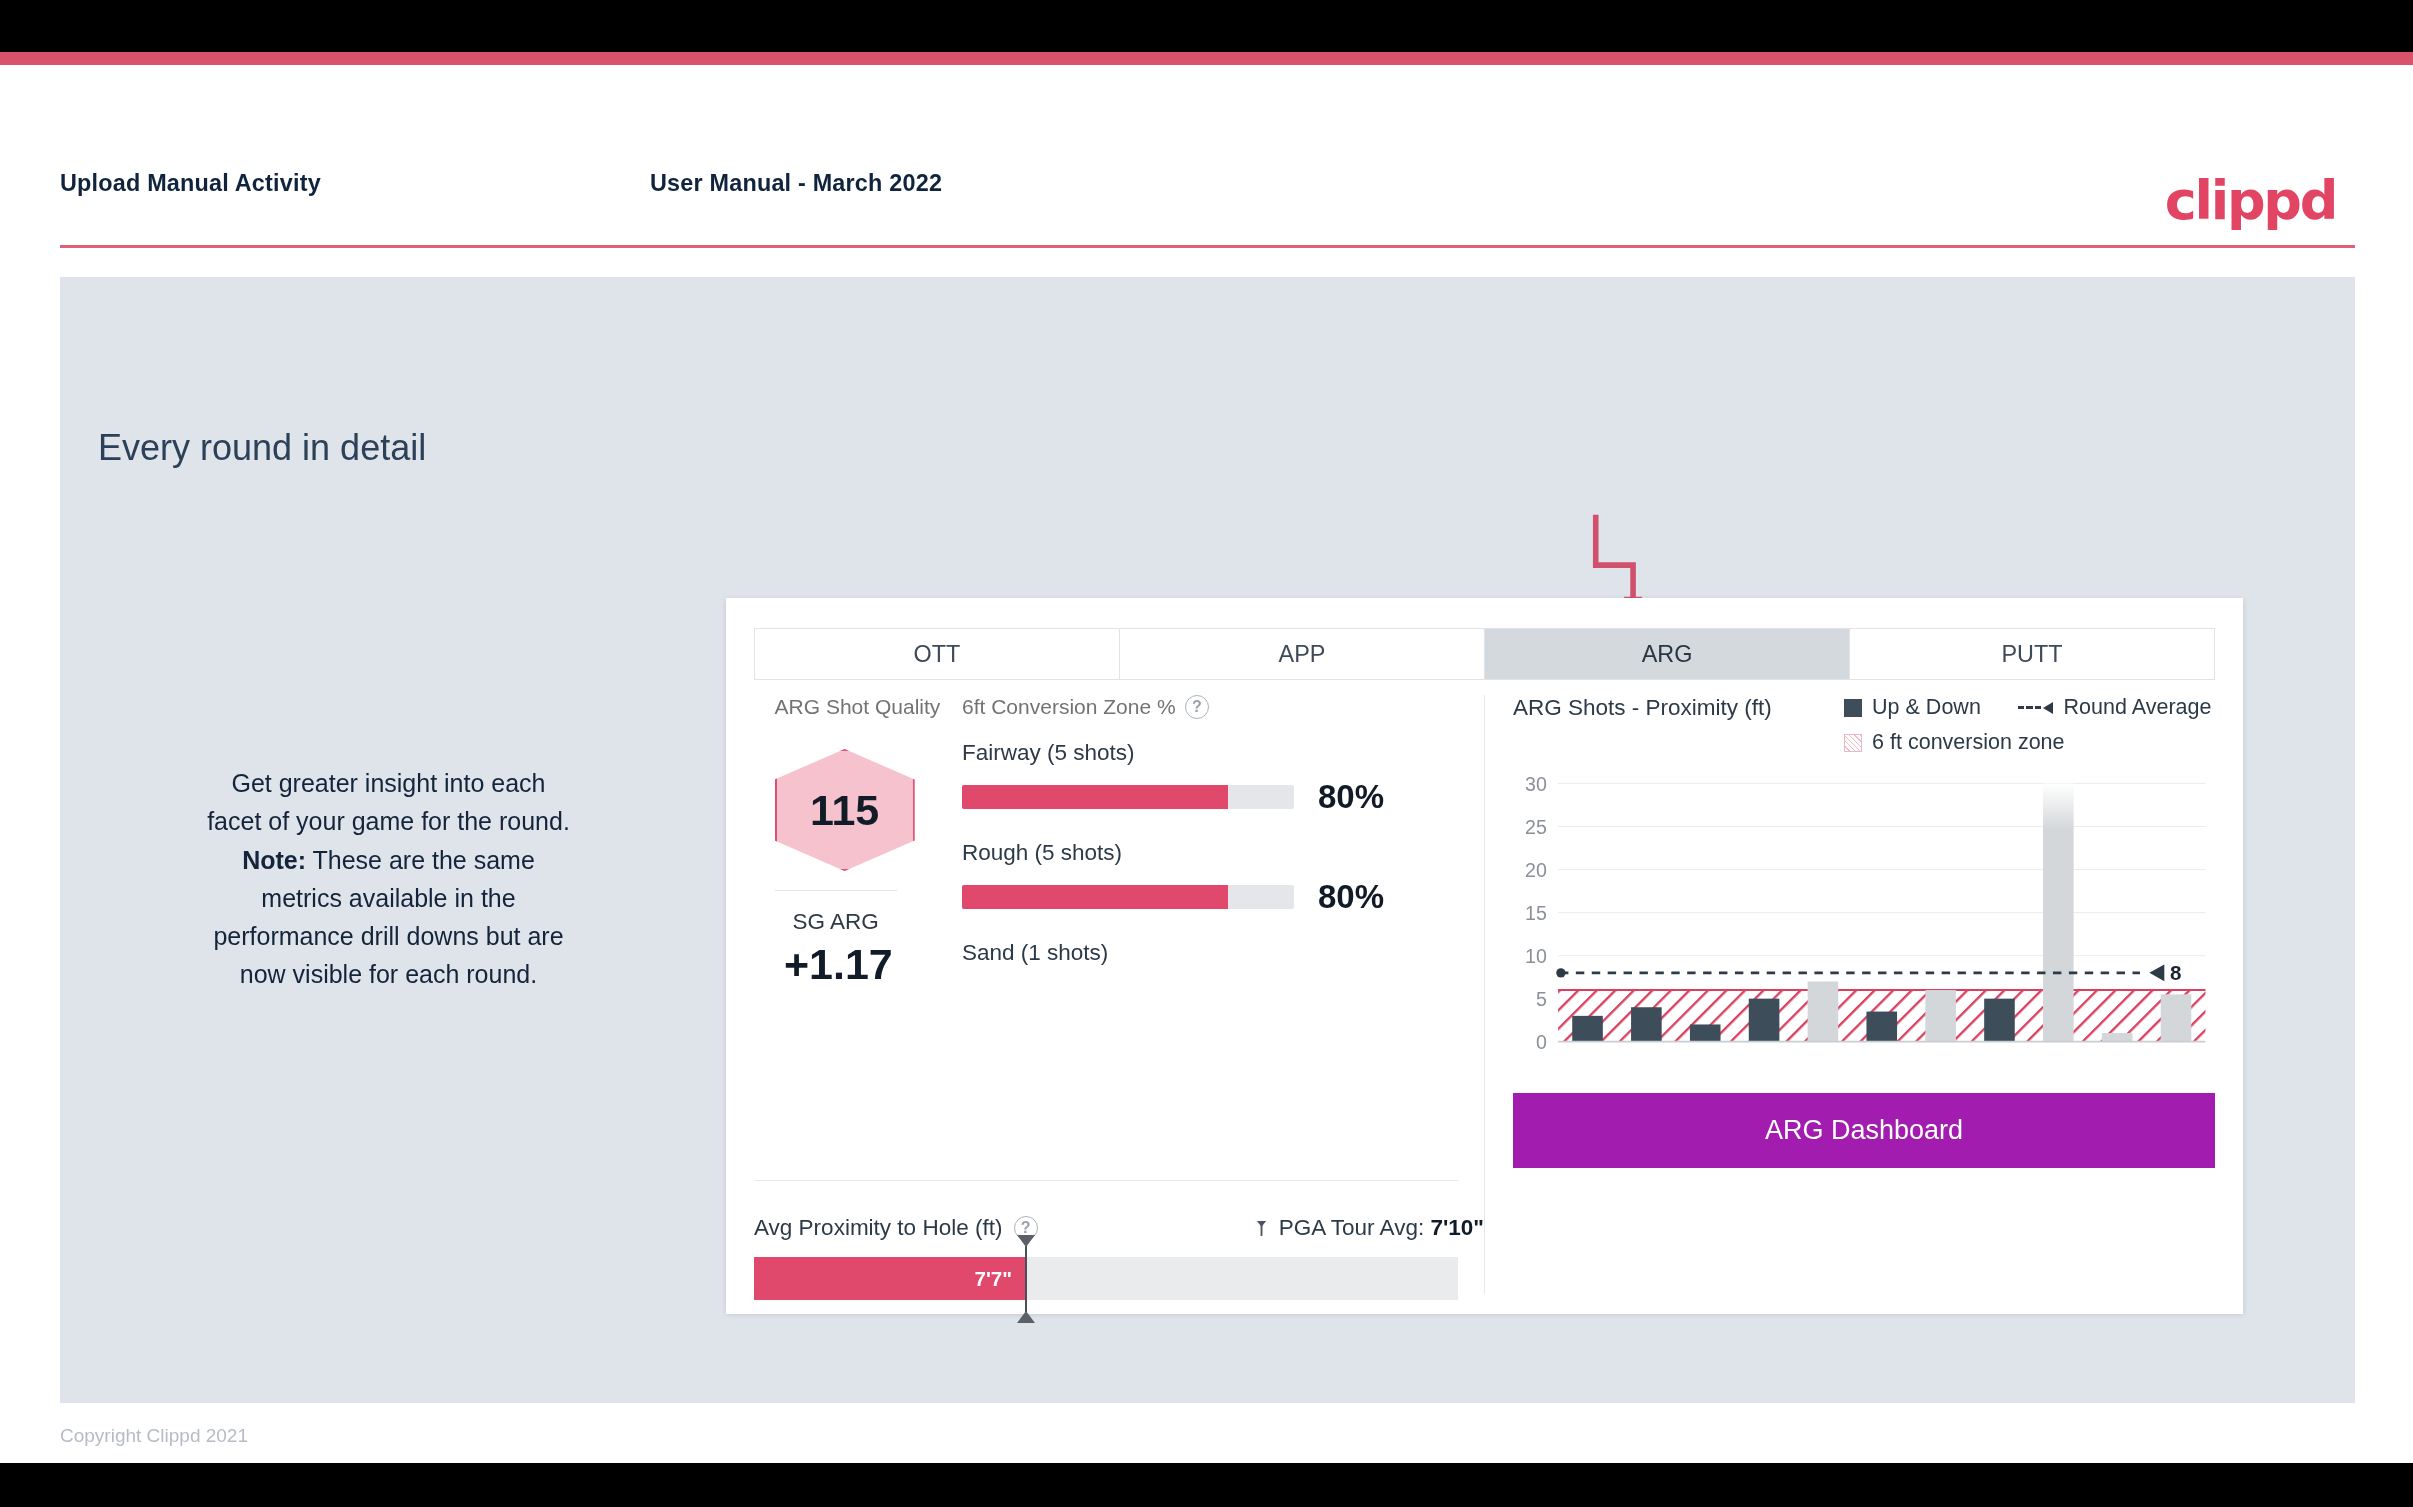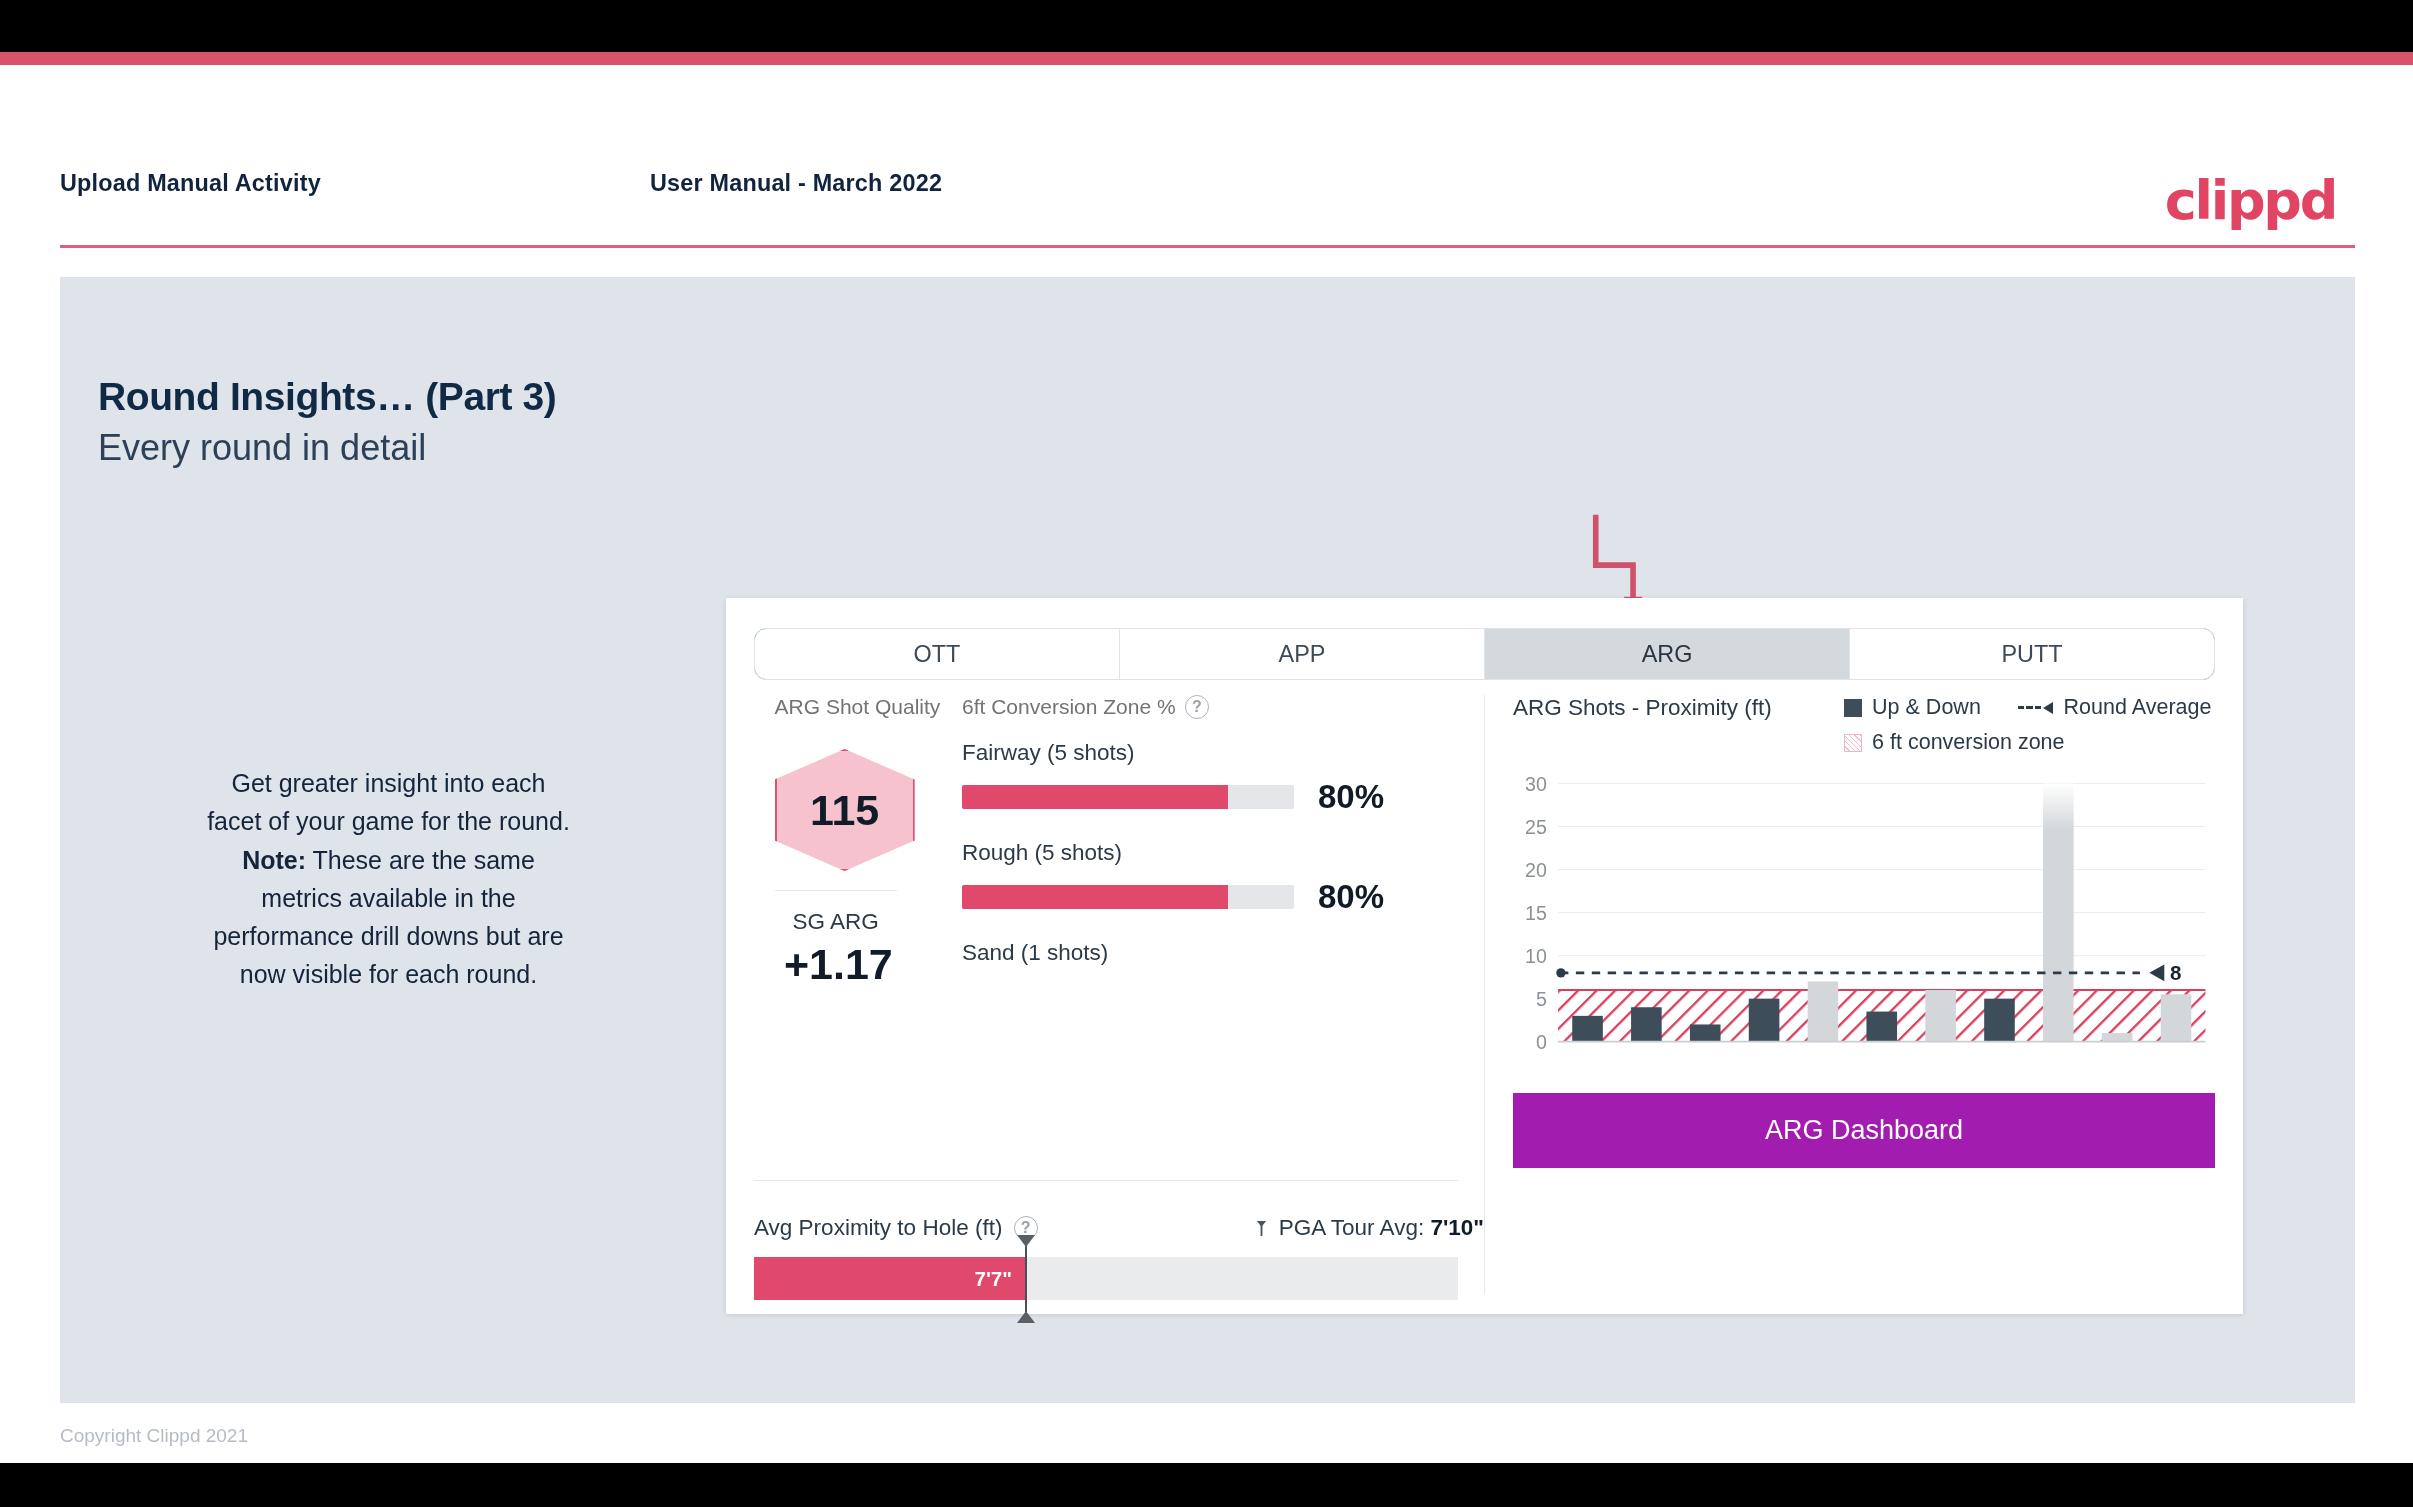--- a/index.html
+++ b/index.html
@@ -80,21 +80,21 @@
     position: absolute; left: 726px; top: 546px;
     width: 1517px; height: 716px;
     background: #ffffff;
     box-shadow: 0 0.9px 5.6px rgba(0,0,0,0.12);
   }
   .tabs {
     position: absolute; left: 28px; top: 30px;
     width: 1461px; height: 52px;
     display: flex;
     border: 0.9px solid #e1e3e6;
-    border-radius: 12px;
+    border-radius: 0;
     overflow: hidden;
     background: #15803d;
   }
   .tab {
     flex: 1; display: flex; align-items: center; justify-content: center;
     font-size: 23.4px; color: #3d4a57;
     border-right: 0.9px solid #e1e3e6;
     background: #fff;
     cursor: pointer;
   }
@@ -191,21 +191,20 @@
 
   <div class="accent-bar"></div>
 
   <div class="hdr-left">Upload Manual Activity</div>
   <div class="hdr-mid">User Manual - March 2022</div>
   <div class="logo">clippd</div>
   <div class="hdr-rule"></div>
 
   <div class="panel"></div>
 
-  <div class="title">Round Insights… (Part 3)</div>
   <div class="subtitle">Every round in detail</div>
 
   <div class="callout">
   </div>
 
   <svg class="arrow-svg" width="84" height="112" viewBox="0 0 90 120">
     <path d="M4,4 L4,58 L44,58 L44,98" stroke="#d0516c" stroke-width="6" fill="none"></path>
     <path d="M44,112 L34,92 L54,92 Z" fill="#d0516c"></path>
   </svg>
 

